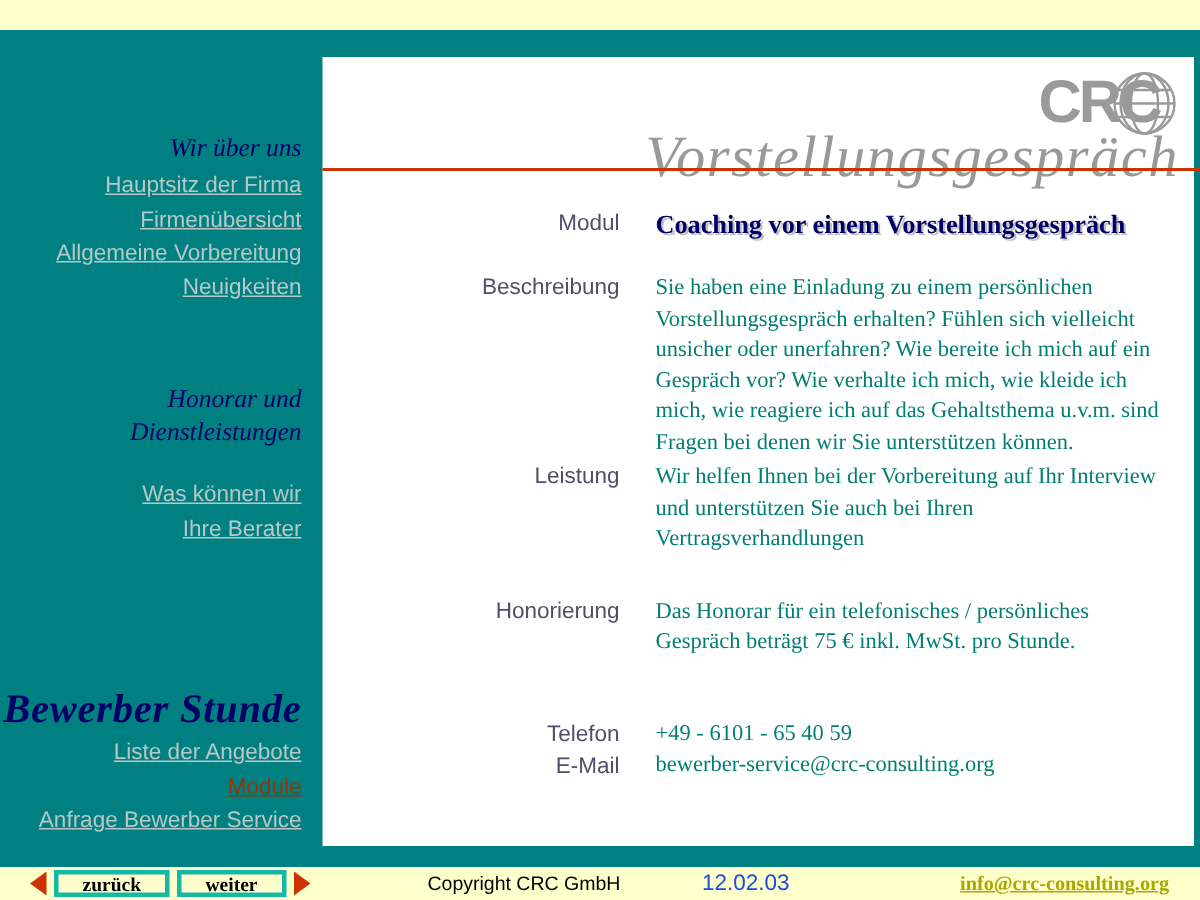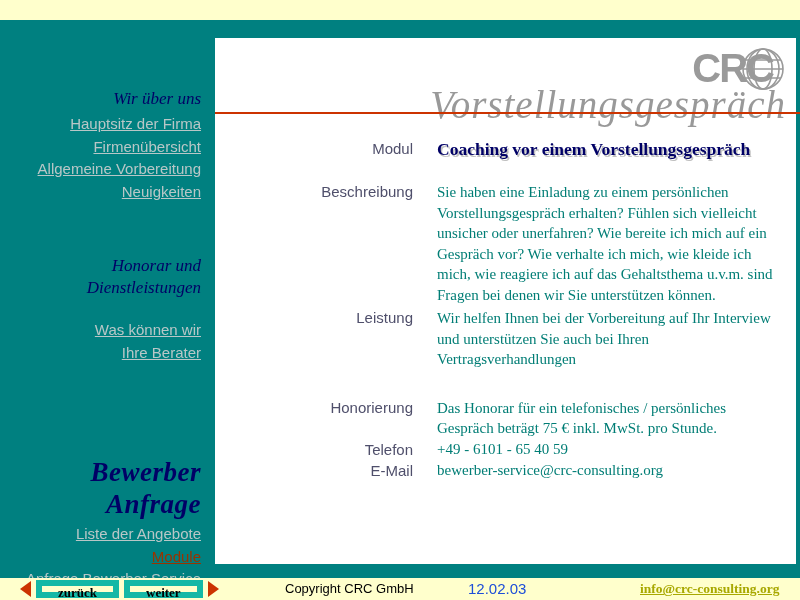--- a/index.html
+++ b/index.html
@@ -72,39 +72,39 @@
     color:#007d75;
   }
   .row-modul { margin-bottom:22px; }
   .row-modul .label { line-height:22px; }
   .row-modul .value {
     font-size:17.5px; line-height:22px; font-weight:bold; color:#000066;
     width:360px; text-shadow:1.5px 1.5px 0 #c0c0c0; white-space:nowrap;
   }
   .row-beschreibung { margin-bottom:3px; }
   .row-leistung { margin-bottom:28px; }
-  .row-honorierung { }
+  .row-honorierung { margin-bottom:40px; }
   .row-telefon .value, .row-email .value { line-height:21px; }
   .row-telefon .label, .row-email .label { line-height:21px; }
 
   
   .footer {
     position:absolute; left:0; bottom:0; width:800px; height:22px;
     background:#ffffcc;
   }
   .footer-nav {
     position:absolute; left:20px; top:0; height:22px;
     display:flex; align-items:center; gap:5px;
   }
   .arrow { width:0; height:0; display:inline-block; cursor:pointer; }
   .arrow-left  { border-top:8px solid transparent; border-bottom:8px solid transparent; border-right:11px solid #cc3300; }
   .arrow-right { border-top:8px solid transparent; border-bottom:8px solid transparent; border-left:11px solid #cc3300; }
   .nav-button {
     font-family:"Liberation Serif", serif; font-size:13px; font-weight:bold;
-    color:#000; background:#ffffcc; border:6px solid #14b8a6;
+    color:#000; background:#ffffcc; border:3px solid #14b8a6;
     padding:0 16px; height:18px; line-height:14px; cursor:pointer;
   }
   .copyright { position:absolute; left:285px; top:0; line-height:22px; font-size:13px; color:#000; }
   .date      { position:absolute; left:468px; top:0; line-height:22px; font-size:15px; color:#1d4ed8; }
   .email {
     position:absolute; left:640px; top:0; line-height:22px;
     font-family:"Liberation Serif", serif; font-size:13.5px; font-weight:bold;
     color:#a8a800; text-decoration:underline; cursor:pointer;
   }
 </style>
@@ -125,21 +125,21 @@
       <a class="nav-link">Neuigkeiten</a>
     </div>
 
     <div class="nav-group g2">
       <div class="nav-heading">Honorar und Dienstleistungen</div>
       <a class="nav-link">Was können wir</a>
       <a class="nav-link">Ihre Berater</a>
     </div>
 
     <div class="nav-group g3">
-      <div class="nav-heading big">Bewerber Anfrage</div>
+      <div class="nav-heading big">Bewerber Stunde</div>
       <a class="nav-link">Liste der Angebote</a>
       <a class="nav-link active">Module</a>
       <a class="nav-link">Anfrage Bewerber Service</a>
     </div>
   </div>
 
   <div class="panel">
 
     <div class="logo">
       <span class="logo-text">CRC</span>

